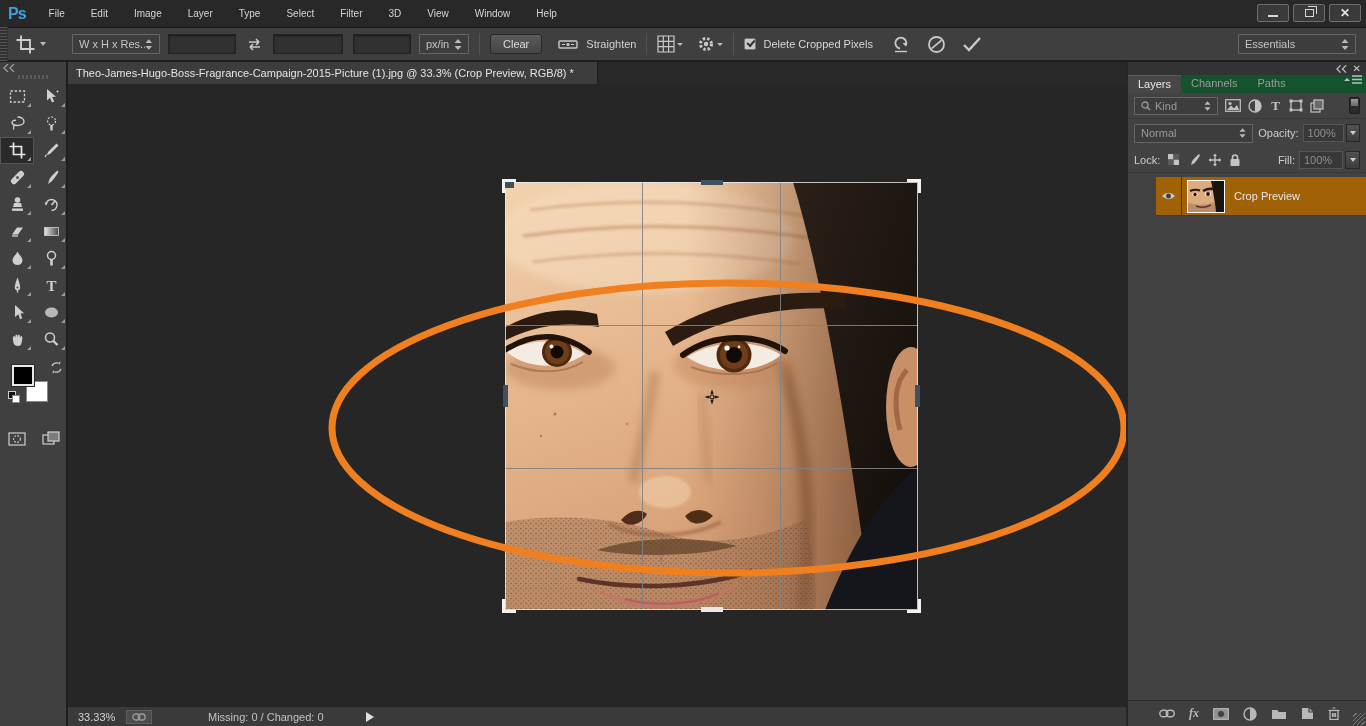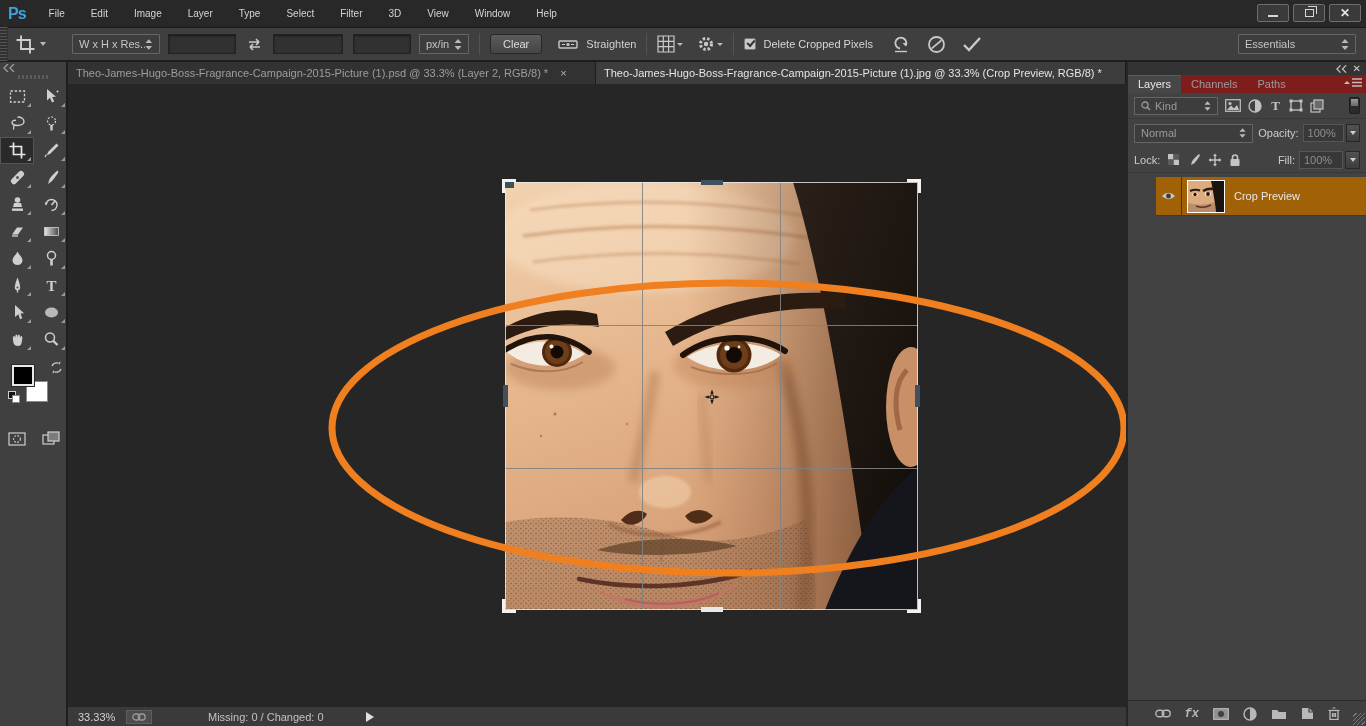--- a/index.html
+++ b/index.html
@@ -85,21 +85,21 @@
   
   #statusbar { left:68px; top:706px; width:1058px; height:20px; background:#3a3a3a; border-top:1px solid #262626; display:flex; align-items:center; }
   #status-zoom { color:#d2d2d2; padding:0 10px; width:58px; }
   #status-icon { width:26px; height:14px; background:#4c4c4c; border:1px solid #5f5f5f; display:flex; align-items:center; justify-content:center; }
   #status-info { color:#c2c2c2; margin-left:56px; }
   #status-arrow { margin-left:42px; width:0; height:0; border-top:5px solid transparent; border-bottom:5px solid transparent; border-left:8px solid #e0e0e0; }
 
   
   #rightpanel { left:1128px; top:62px; width:238px; height:664px; background:#424242; display:flex; flex-direction:column; }
   #rp-strip { height:13px; background:#333; display:flex; justify-content:flex-end; align-items:center; gap:6px; padding-right:5px; color:#bdbdbd; font-size:9px; }
-  #rp-tabs { height:18px; background:#7f1d1d; display:flex; align-items:center; }
+  #rp-tabs { height:18px; background:#14532d; display:flex; align-items:flex-start; }
   .rp-tab { padding:2px 10px 3px; font-size:11px; }
   .rp-tab.active { background:#474747; color:#e8e8e8; border-top:1px solid #5a5a5a; }
   .rp-tab.inactive { color:#9b9b9b; }
   #rp-menu-icon { margin-left:auto; margin-right:4px; margin-bottom:3px; }
   .rp-row { display:flex; align-items:center; padding:0 6px; }
   #filter-row { height:26px; border-bottom:1px solid #383838; }
   #kind-select { width:84px; height:18px; font-size:11px; color:#989898; }
   .filter-ico { margin-left:7px; }
   #filter-toggle { margin-left:auto; width:11px; height:17px; background:#2b2b2b; border:1px solid #1d1d1d; border-radius:2px; position:relative; }
   #filter-toggle:before { content:""; position:absolute; left:1px; top:1px; width:7px; height:7px; background:linear-gradient(#9a9a9a,#6a6a6a); }
@@ -414,24 +414,20 @@
     <div class="tcell">
         <svg class="ico" width="18" height="15" viewBox="0 0 18 15">
           <rect x="1" y="4" width="11" height="9" fill="none" stroke="#cfcfcf" stroke-width="1.2"></rect>
           <rect x="6" y="1" width="11" height="9" fill="#7c7c7c" stroke="#cfcfcf" stroke-width="1.2"></rect>
         </svg>
       </div>
   </div>
 </div>
 
 <div id="tabbar" class="abs">
-  <div class="doc-tab inactive" style="width:528px;">
-    <span style="overflow:hidden; text-overflow:ellipsis;">Theo-James-Hugo-Boss-Fragrance-Campaign-2015-Picture (1).psd @ 33.3% (Layer 2, RGB/8) *</span>
-    <span class="tab-close">×</span>
-  </div>
   <div class="doc-tab active" style="width:530px;">
     <span style="overflow:hidden; text-overflow:ellipsis;">Theo-James-Hugo-Boss-Fragrance-Campaign-2015-Picture (1).jpg @ 33.3% (Crop Preview, RGB/8) *</span>
   </div>
 </div>
 
 <div id="canvas" class="abs">
   <div id="document">
     <svg id="photo" width="413" height="428" viewBox="0 0 413 428">
       <defs>
         <linearGradient id="skin" x1="0" y1="0" x2="0.35" y2="1">
@@ -657,21 +653,21 @@
       </div>
       <span class="layer-name">Crop Preview</span>
     </div>
   </div>
   <div id="rp-filler"></div>
   <div id="rp-bottom">
     <svg class="ico" width="16" height="9" viewBox="0 0 16 9">
         <rect x="0.8" y="1.2" width="8" height="6.6" rx="3.3" fill="none" stroke="#b8b8b8" stroke-width="1.4"></rect>
         <rect x="7.2" y="1.2" width="8" height="6.6" rx="3.3" fill="none" stroke="#b8b8b8" stroke-width="1.4"></rect>
       </svg>
-    <span style="color:#b8b8b8; font-style:italic; font-weight:bold; font-size:12px; font-family:Liberation Mono, monospace;">fx</span>
+    <span style="color:#b8b8b8; font-style:italic; font-weight:bold; font-size:12px; font-family:Liberation Serif, serif;">fx</span>
     <svg class="ico" width="16" height="12" viewBox="0 0 16 12">
         <rect x="0.7" y="0.7" width="14.6" height="10.6" fill="#8f8f8f" stroke="#b8b8b8" stroke-width="1.2"></rect>
         <circle cx="8" cy="6" r="3" fill="#3f3f3f"></circle>
       </svg>
     <svg class="ico" width="14" height="14" viewBox="0 0 14 14">
         <circle cx="7" cy="7" r="6" fill="none" stroke="#b8b8b8" stroke-width="1.4"></circle>
         <path d="M7,1 A6,6 0 0 1 7,13 Z" fill="#b8b8b8"></path>
       </svg>
     <svg class="ico" width="16" height="12" viewBox="0 0 16 12">
         <path d="M1,2 H6 L8,4 H15 V11 H1 Z" fill="#b8b8b8"></path>

